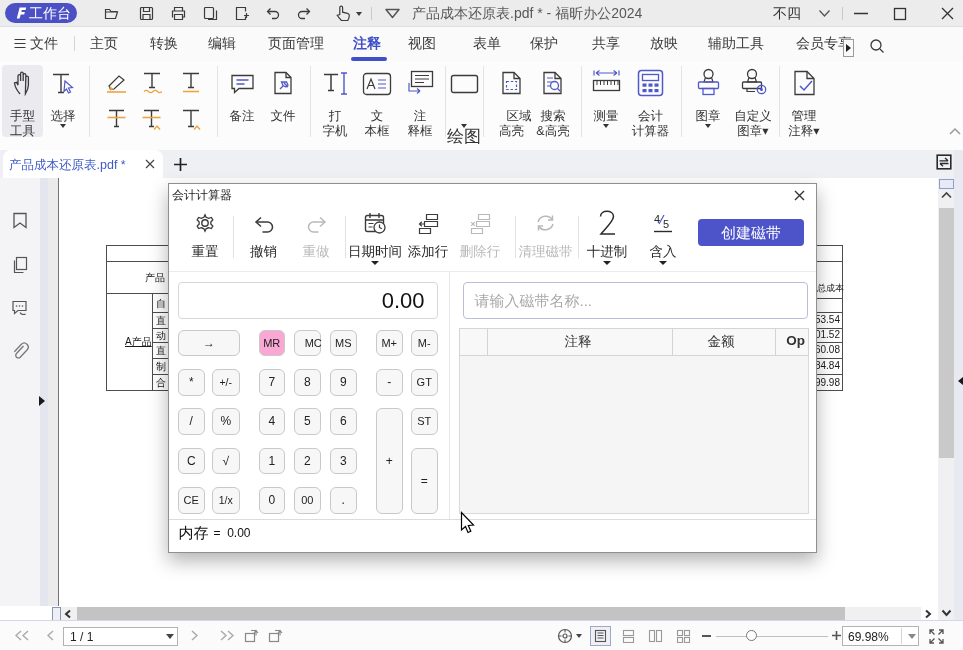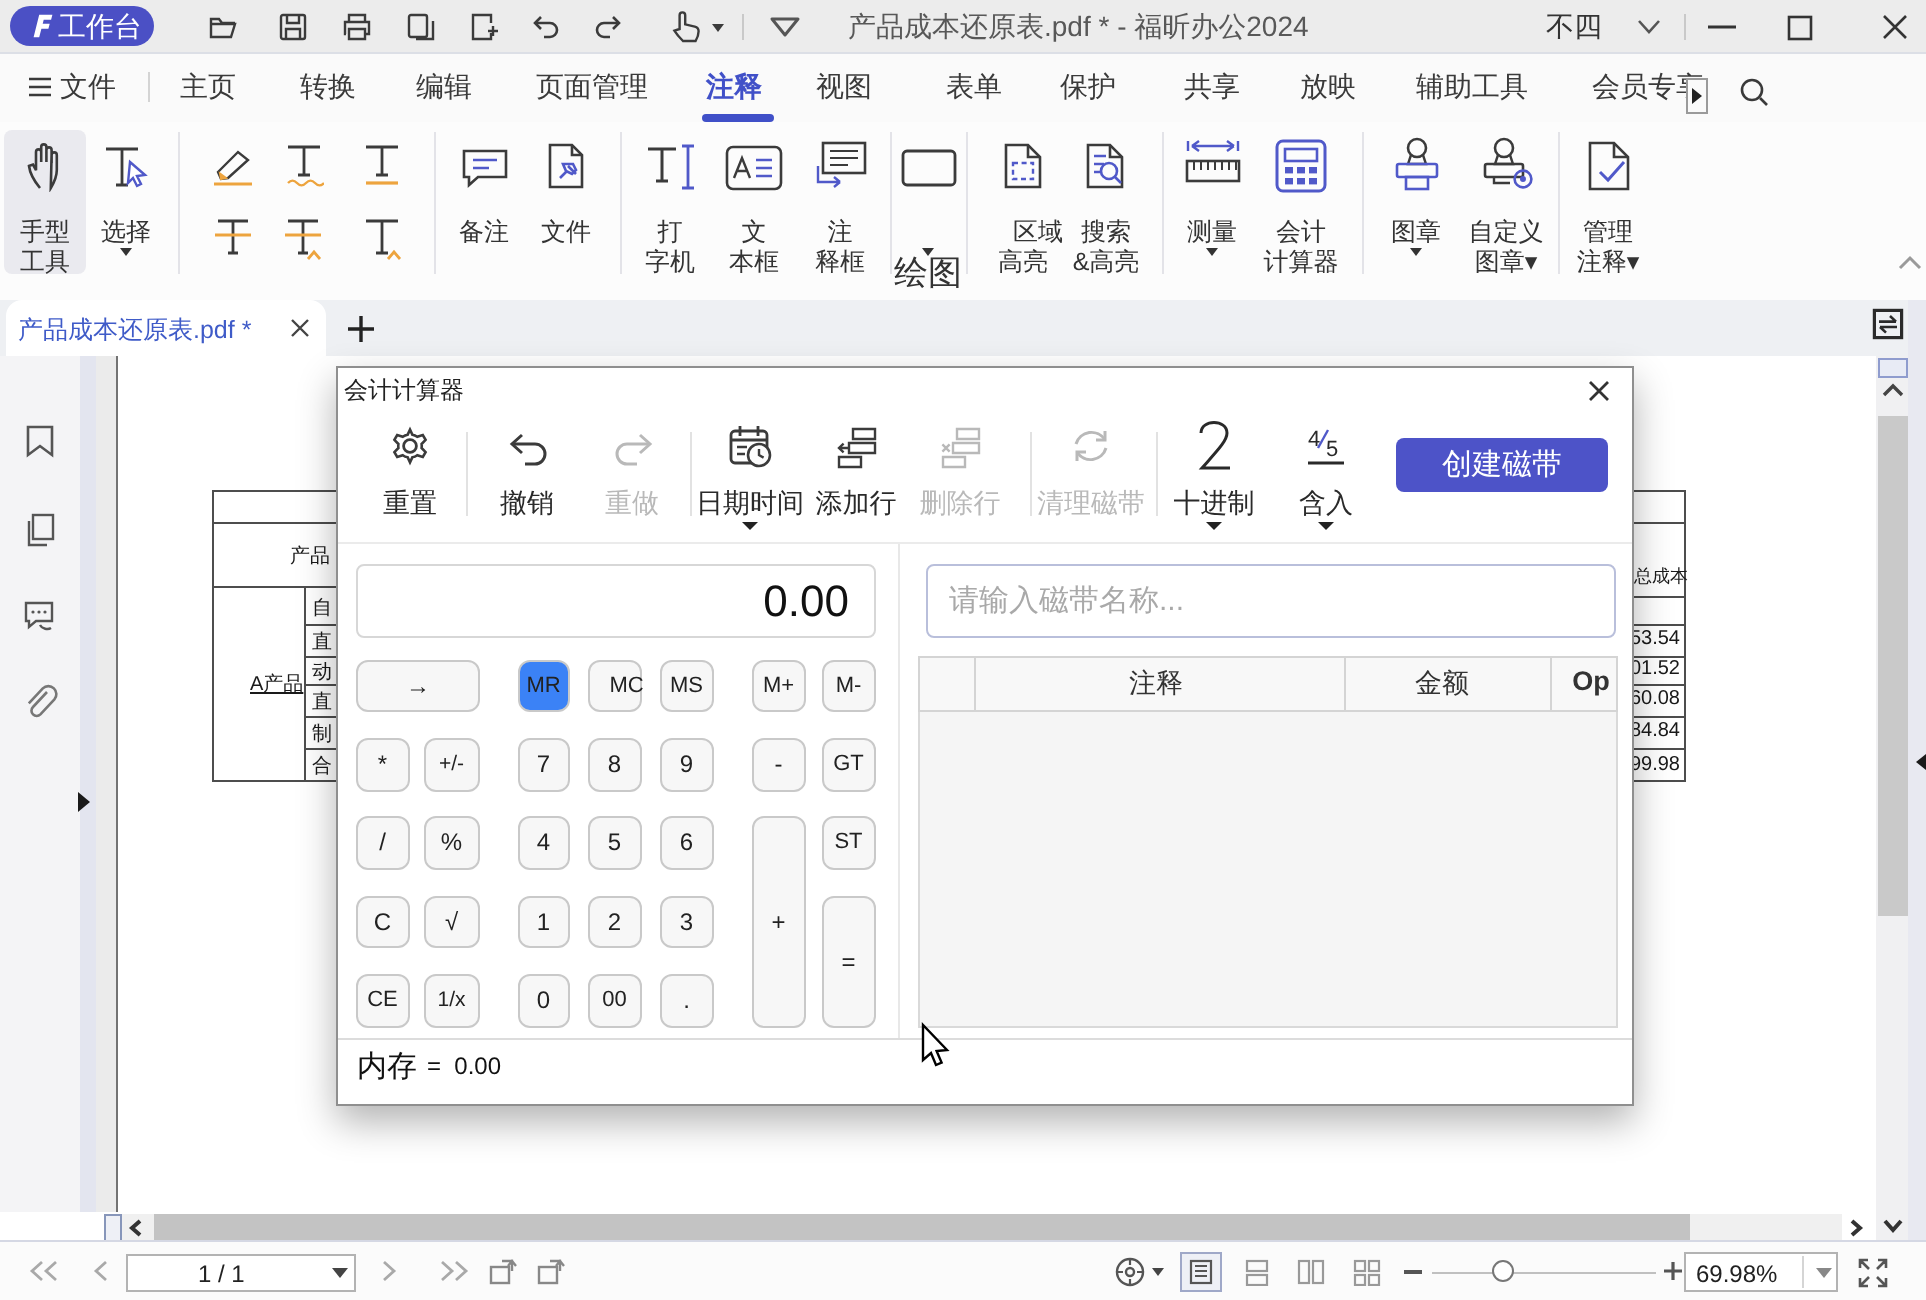--- a/index.html
+++ b/index.html
@@ -40,21 +40,21 @@
     <path d="M10.5 3.5 L13.5 6.5 L10.5 9.5" stroke="#3b3b3b" stroke-width="1.3"></path>
   </svg>
 <svg class="a" style="left:333px;top:4px;" width="19" height="19" viewBox="0 0 19 19" fill="none">
     <path d="M6.8 10.5 V3.6 a1.4 1.4 0 0 1 2.8 0 V8.2 l4.8 1.1 c1.2 0.3 1.9 1 1.9 2.3 0 1.6-0.6 3.3-1.5 4.9 h-6.3 c-1.6-1.6-3.2-3.4-4.3-5.2 z" stroke="#3b3b3b" stroke-width="1.2" fill="none"></path>
   </svg>
 <div class="a" style="left:356px;top:12px;width:0;height:0;border-left:3.5px solid transparent;border-right:3.5px solid transparent;border-top:4px solid #3b3b3b;"></div>
 <div class="a" style="left:371px;top:7px;width:1px;height:13px;background:#c9c9c9;"></div>
 <svg class="a" style="left:384px;top:7px;" width="17" height="13" viewBox="0 0 17 13" fill="none">
     <path d="M2 2.5 h13 L8.5 10.5 Z" stroke="#555" stroke-width="1.5" stroke-linejoin="round"></path>
   </svg>
-<div class="a" style="left:412px;top:5px;font-size:14px;color:#585858;white-space:nowrap;margin-left:12px;">产品成本还原表.pdf * - 福昕办公2024</div>
+<div class="a" style="left:412px;top:5px;font-size:14px;color:#585858;white-space:nowrap;">产品成本还原表.pdf * - 福昕办公2024</div>
 <div class="a" style="left:773px;top:5px;font-size:14px;color:#333;white-space:nowrap;">不四</div>
 <svg class="a" style="left:818px;top:9px;" width="13" height="10" viewBox="0 0 13 10" fill="none">
     <path d="M1.5 1.5 L6.5 7 L11.5 1.5" stroke="#555" stroke-width="1.3"></path>
   </svg>
 <div class="a" style="left:842px;top:7px;width:1px;height:13px;background:#c9c9c9;"></div>
 <svg class="a" style="left:853px;top:12px;" width="16" height="4" viewBox="0 0 16 4" fill="none">
     <path d="M1 1.5 h14" stroke="#333" stroke-width="1.5"></path>
   </svg>
 <svg class="a" style="left:893px;top:7px;" width="14" height="14" viewBox="0 0 14 14" fill="none">
     <rect x="1.5" y="1.5" width="11" height="11" stroke="#333" stroke-width="1.3"></rect>
@@ -328,21 +328,21 @@
     <path d="M1.5 2.5 L5.5 7 L9.5 2.5" stroke="#333" stroke-width="2"></path>
   </svg>
 <div class="a" style="left:0;top:620px;width:963px;height:30px;background:#fbfbfb;border-top:1px solid #d5d8e4;"></div>
 <svg class="a" style="left:14px;top:629px;" width="16" height="13" viewBox="0 0 16 13" fill="none">
     <path d="M7 2 L2 6.5 L7 11 M14 2 L9 6.5 L14 11" stroke="#a9a9a9" stroke-width="1.4"></path>
   </svg>
 <svg class="a" style="left:45px;top:629px;" width="10" height="13" viewBox="0 0 10 13" fill="none">
     <path d="M8 2 L3 6.5 L8 11" stroke="#a9a9a9" stroke-width="1.4"></path>
   </svg>
 <div class="a" style="left:63px;top:627px;width:115px;height:19px;background:#fff;border:1px solid #b3b3b3;"></div>
-<div class="a" style="left:70px;top:630px;font-size:12px;color:#222;white-space:nowrap;margin-left:29px;">1 / 1</div>
+<div class="a" style="left:70px;top:630px;font-size:12px;color:#222;white-space:nowrap;">1 / 1</div>
 <div class="a" style="left:166px;top:634px;width:0;height:0;border-left:4px solid transparent;border-right:4px solid transparent;border-top:5px solid #444;"></div>
 <svg class="a" style="left:190px;top:629px;" width="10" height="13" viewBox="0 0 10 13" fill="none">
     <path d="M2 2 L7 6.5 L2 11" stroke="#a9a9a9" stroke-width="1.4"></path>
   </svg>
 <svg class="a" style="left:219px;top:629px;" width="16" height="13" viewBox="0 0 16 13" fill="none">
     <path d="M2 2 L7 6.5 L2 11 M9 2 L14 6.5 L9 11" stroke="#a9a9a9" stroke-width="1.4"></path>
   </svg>
 <svg class="a" style="left:243px;top:629px;" width="16" height="15" viewBox="0 0 16 15" fill="none">
     <rect x="2.5" y="4.5" width="9" height="8" stroke="#888" stroke-width="1.2"></rect>
     <path d="M8 1.5 h5 v5 M11 4 l2-2.5 2 2.5" stroke="#888" stroke-width="1.2"></path>
@@ -460,21 +460,21 @@
 <div class="a" style="left:672px;top:328px;width:1px;height:27px;background:#d4d4d4;"></div>
 <div class="a" style="left:775px;top:328px;width:1px;height:27px;background:#d4d4d4;"></div>
 <div class="a ctr" style="left:578px;top:333px;font-size:13.5px;color:#333;">注释</div>
 <div class="a ctr" style="left:721px;top:333px;font-size:13.5px;color:#333;">金额</div>
 <div class="a ctr" style="left:795.5px;top:333px;font-size:13.5px;color:#333;font-weight:bold;">Op</div>
 <div class="a" style="left:459px;top:355.5px;width:350px;height:158.5px;background:#f5f5f5;border:1px solid #d9d9d9;border-top:none;"></div>
 <div class="a" style="left:169px;top:519px;width:647px;height:1px;background:#dcdcdc;"></div>
 <div class="a" style="left:178.5px;top:524px;font-size:15px;color:#111;white-space:nowrap;">内存</div>
 <div class="a" style="left:213.5px;top:526px;font-size:12px;color:#111;white-space:nowrap;">=&nbsp; 0.00</div>
 <div class="a" style="left:178px;top:329.5px;width:62px;height:26.5px;background:#f7f7f7;border:1px solid #c9c9c9;border-radius:6px;font-size:12px;color:#222;display:flex;align-items:center;justify-content:center;">→</div>
-<div class="a" style="left:258.5px;top:329.5px;width:26.5px;height:26.5px;background:#3b82f6;border:1px solid #c9c9c9;border-radius:6px;font-size:11px;color:#222;display:flex;align-items:center;justify-content:center;">MR</div>
+<div class="a" style="left:258.5px;top:329.5px;width:26.5px;height:26.5px;background:#f9a8d4;border:1px solid #c9c9c9;border-radius:6px;font-size:11px;color:#222;display:flex;align-items:center;justify-content:center;">MR</div>
 <div class="a" style="left:294px;top:329.5px;width:26.5px;height:26.5px;background:#f7f7f7;border:1px solid #c9c9c9;border-radius:6px;font-size:11px;color:#222;display:flex;align-items:center;justify-content:center;padding-left:12px;">MC</div>
 <div class="a" style="left:330px;top:329.5px;width:26.5px;height:26.5px;background:#f7f7f7;border:1px solid #c9c9c9;border-radius:6px;font-size:11px;color:#222;display:flex;align-items:center;justify-content:center;">MS</div>
 <div class="a" style="left:376px;top:329.5px;width:26.5px;height:26.5px;background:#f7f7f7;border:1px solid #c9c9c9;border-radius:6px;font-size:11px;color:#222;display:flex;align-items:center;justify-content:center;">M+</div>
 <div class="a" style="left:411px;top:329.5px;width:26.5px;height:26.5px;background:#f7f7f7;border:1px solid #c9c9c9;border-radius:6px;font-size:11px;color:#222;display:flex;align-items:center;justify-content:center;">M-</div>
 <div class="a" style="left:178px;top:369px;width:26.5px;height:26.5px;background:#f7f7f7;border:1px solid #c9c9c9;border-radius:6px;font-size:12px;color:#222;display:flex;align-items:center;justify-content:center;">*</div>
 <div class="a" style="left:212px;top:369px;width:27.5px;height:26.5px;background:#f7f7f7;border:1px solid #c9c9c9;border-radius:6px;font-size:10.5px;color:#222;display:flex;align-items:center;justify-content:center;">+/-</div>
 <div class="a" style="left:258.5px;top:369px;width:26.5px;height:26.5px;background:#f7f7f7;border:1px solid #c9c9c9;border-radius:6px;font-size:12px;color:#222;display:flex;align-items:center;justify-content:center;">7</div>
 <div class="a" style="left:294px;top:369px;width:26.5px;height:26.5px;background:#f7f7f7;border:1px solid #c9c9c9;border-radius:6px;font-size:12px;color:#222;display:flex;align-items:center;justify-content:center;">8</div>
 <div class="a" style="left:330px;top:369px;width:26.5px;height:26.5px;background:#f7f7f7;border:1px solid #c9c9c9;border-radius:6px;font-size:12px;color:#222;display:flex;align-items:center;justify-content:center;">9</div>
 <div class="a" style="left:376px;top:369px;width:26.5px;height:26.5px;background:#f7f7f7;border:1px solid #c9c9c9;border-radius:6px;font-size:12px;color:#222;display:flex;align-items:center;justify-content:center;">-</div>

